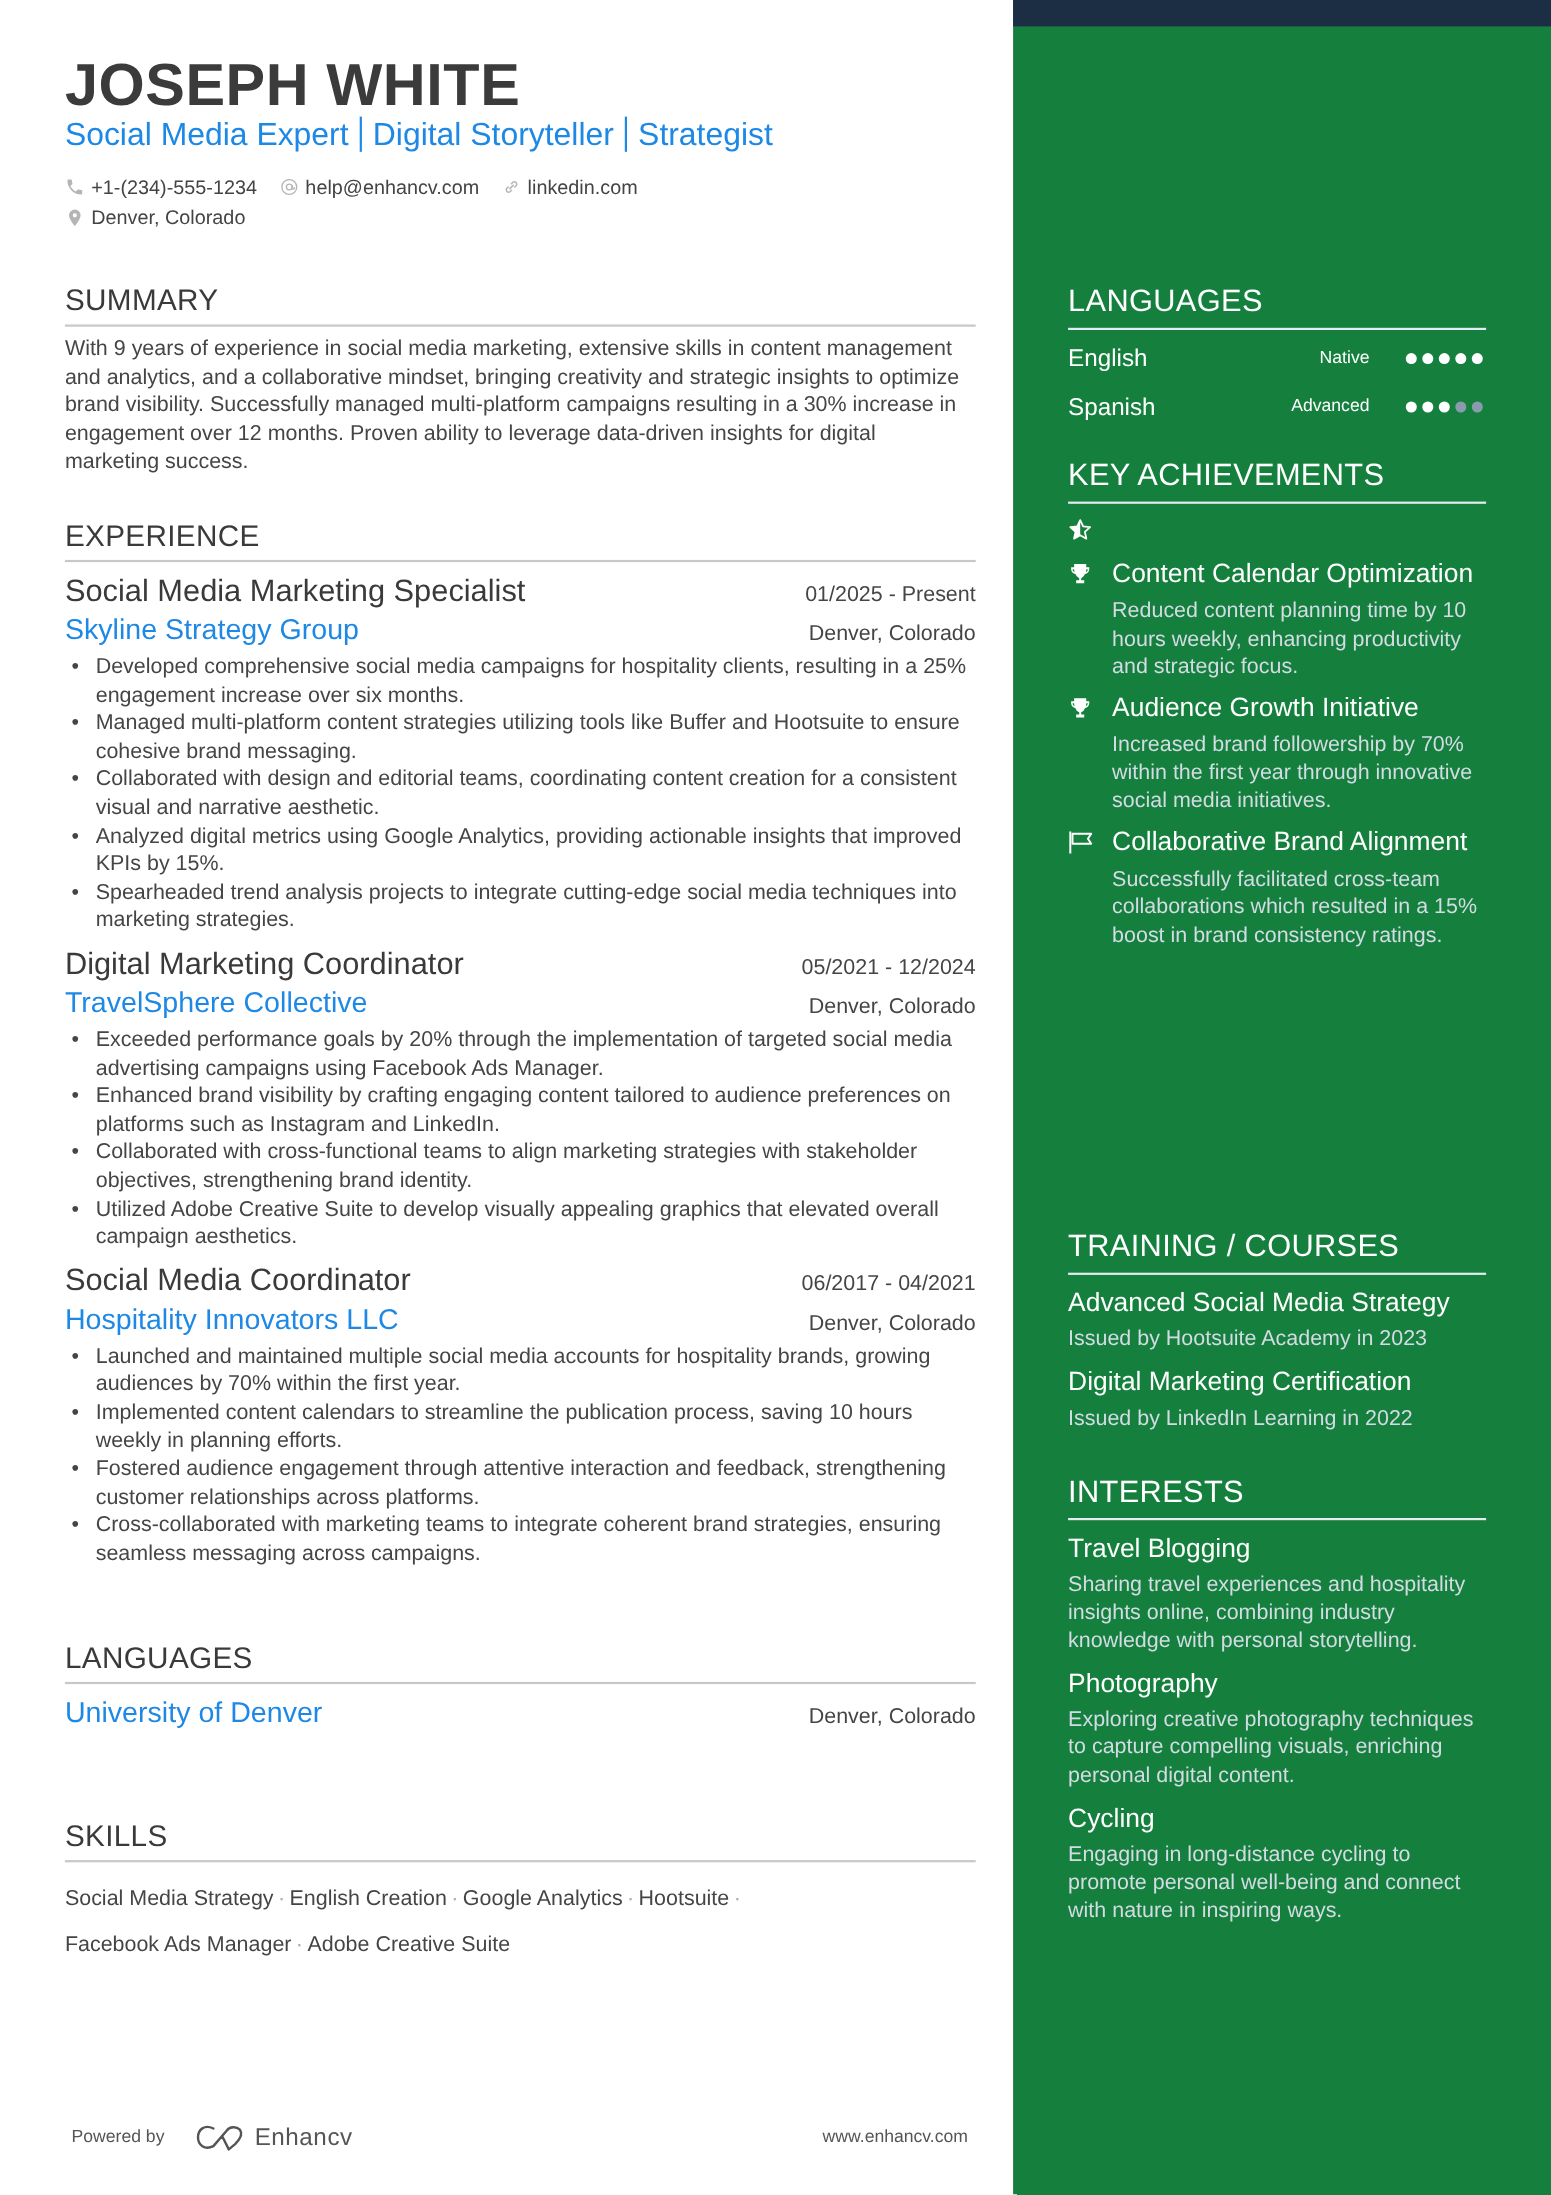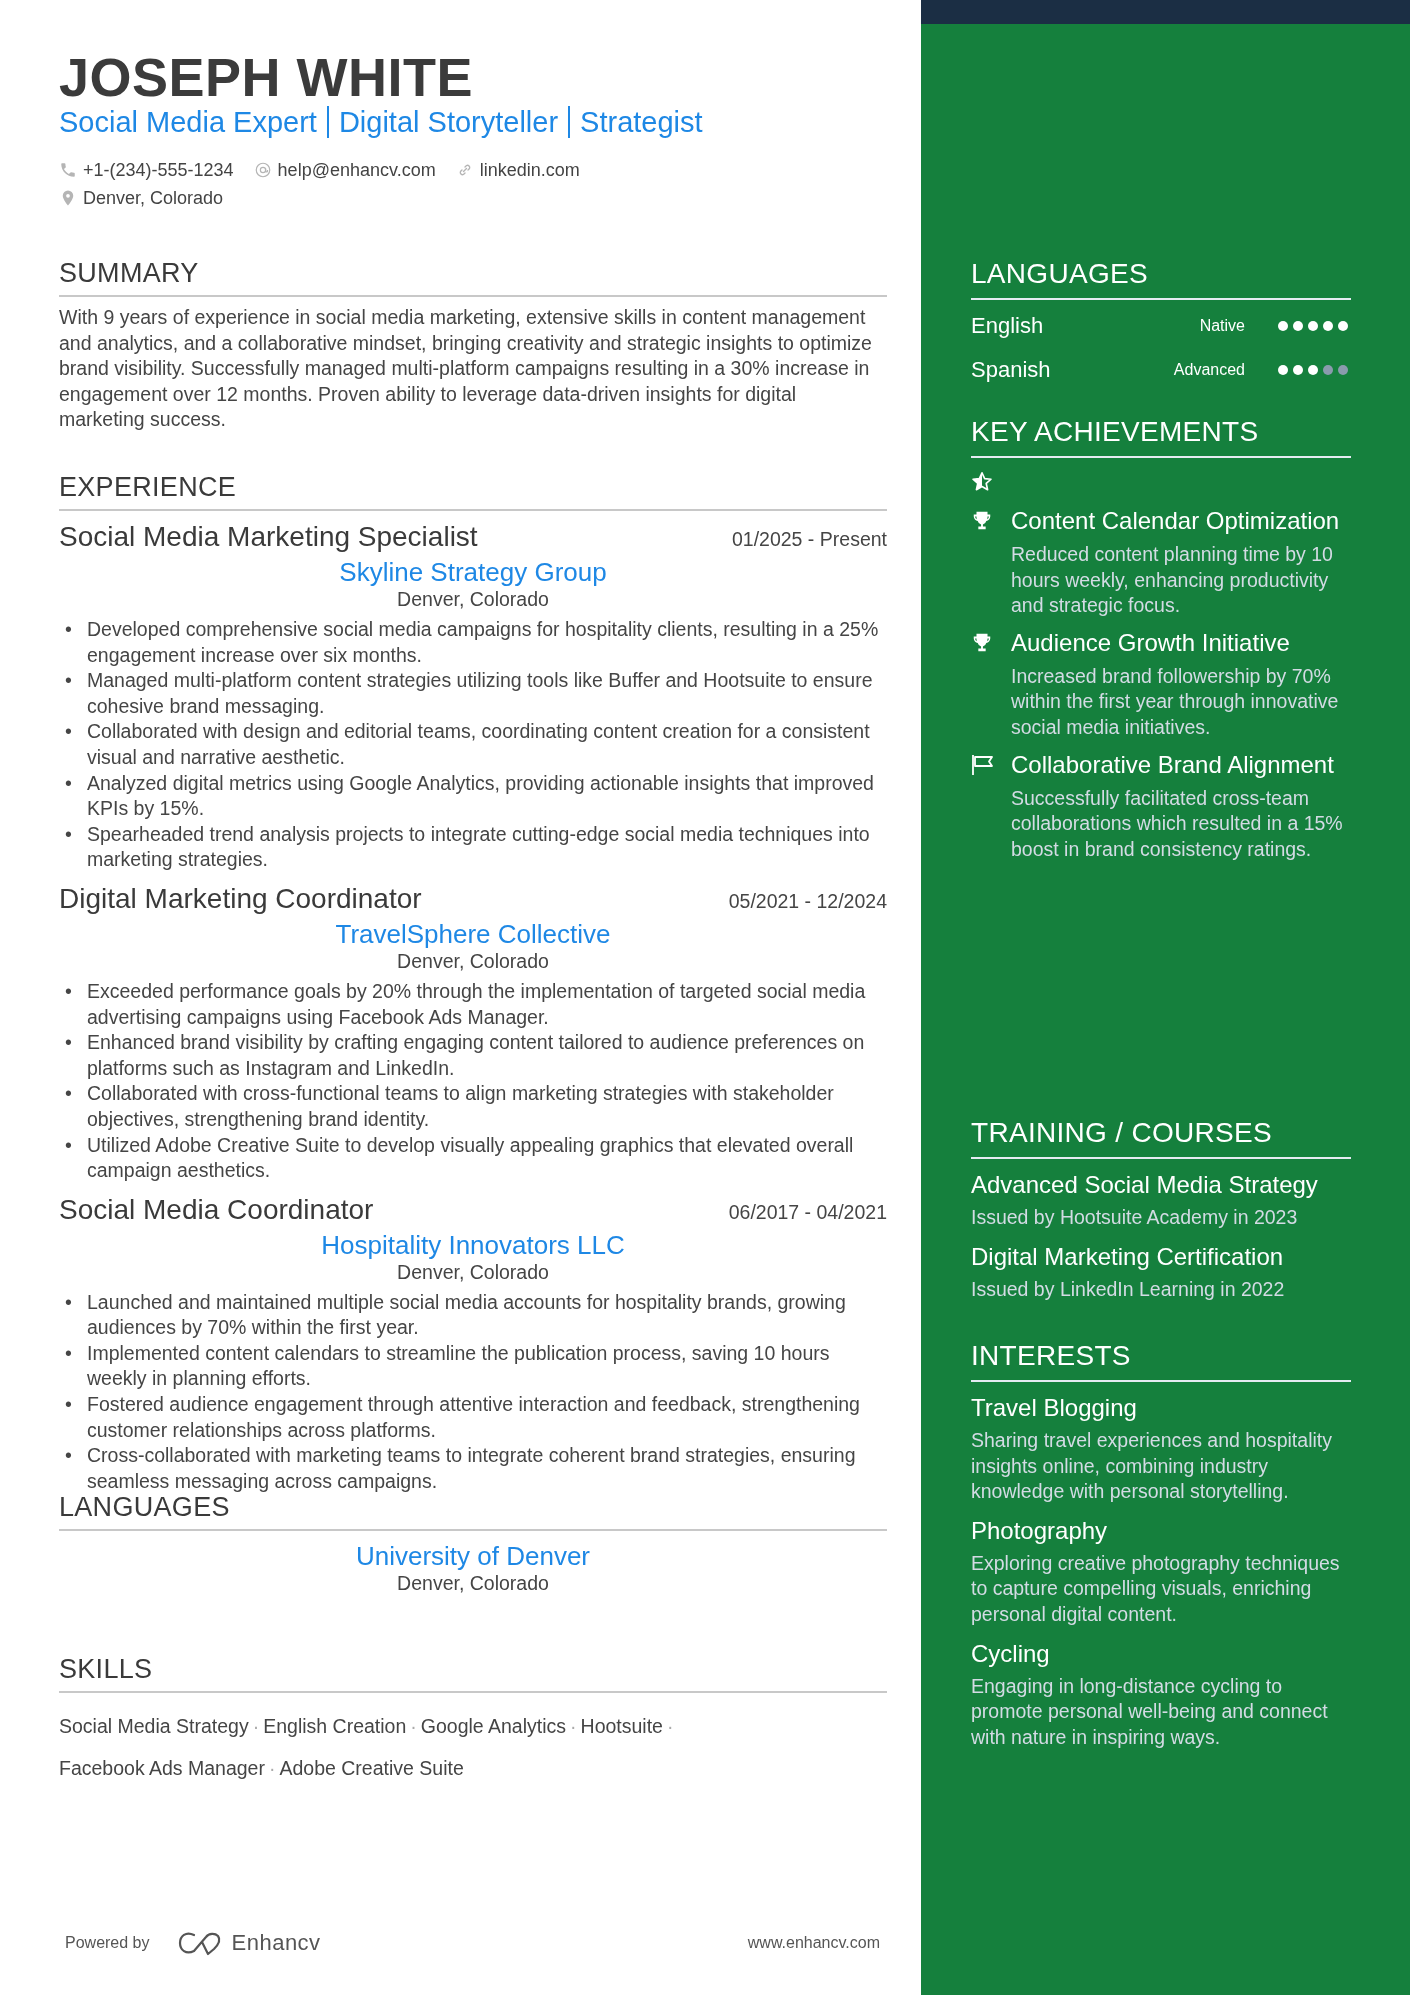--- a/index.html
+++ b/index.html
@@ -22,21 +22,21 @@
   .sec-title { font-size: 27px; color: #3a3a3a; font-weight: 400; letter-spacing: 0.3px; }
   .sec-line { height: 2px; background: #c8c8c8; margin-top: 6px; }
   .section { position: absolute; left: 0; width: 828px; }
 
   .summary-text { font-size: 19.5px; line-height: 25.6px; color: #454545; margin-top: 8px; }
 
   .job { margin-top: 10px; }
   .job-head { display: flex; justify-content: space-between; align-items: baseline; }
   .job-title { font-size: 28px; color: #3a3a3a; }
   .job-date { font-size: 19.5px; color: #454545; }
-  .job-sub { display: flex; justify-content: space-between; align-items: center; margin-top: 4px; flex-direction: column; }
+  .job-sub { display: flex; justify-content: space-between; align-items: flex-end; margin-top: 4px; }
   .company { font-size: 26px; color: #1e88e5; }
   .job-loc { font-size: 19.5px; color: #454545; }
   .bullets { list-style: none; margin-top: 6px; }
   .bullets li { position: relative; padding-left: 28px; font-size: 19.5px; line-height: 25.6px; color: #454545; }
   .bullets li::before { content: "•"; position: absolute; left: 6px; top: 0; color: #454545; }
 
   .skills { margin-top: 12px; font-size: 19.5px; color: #454545; line-height: 42px; }
   .skills .dot { color: #aaa; margin: 0 4px; }
 
   .footer { position: absolute; left: 65px; top: 1930px; width: 815px; display: flex; justify-content: space-between; align-items: center; font-size: 16px; color: #555; }

